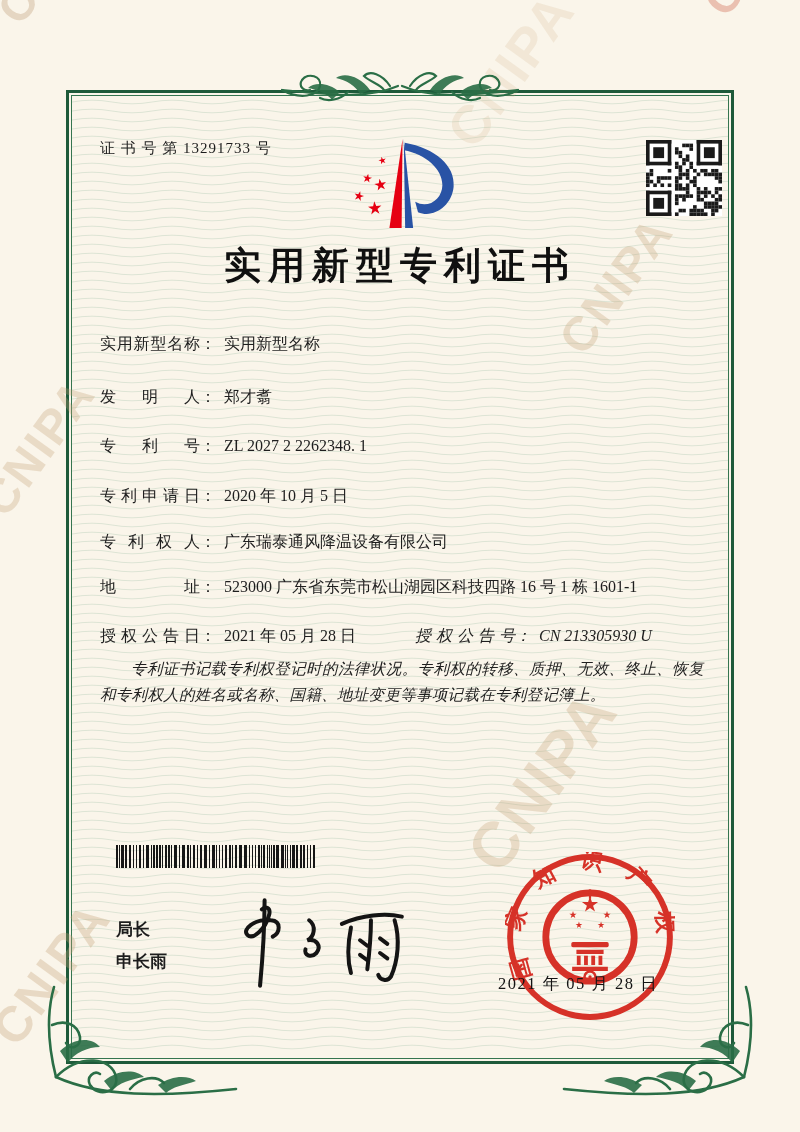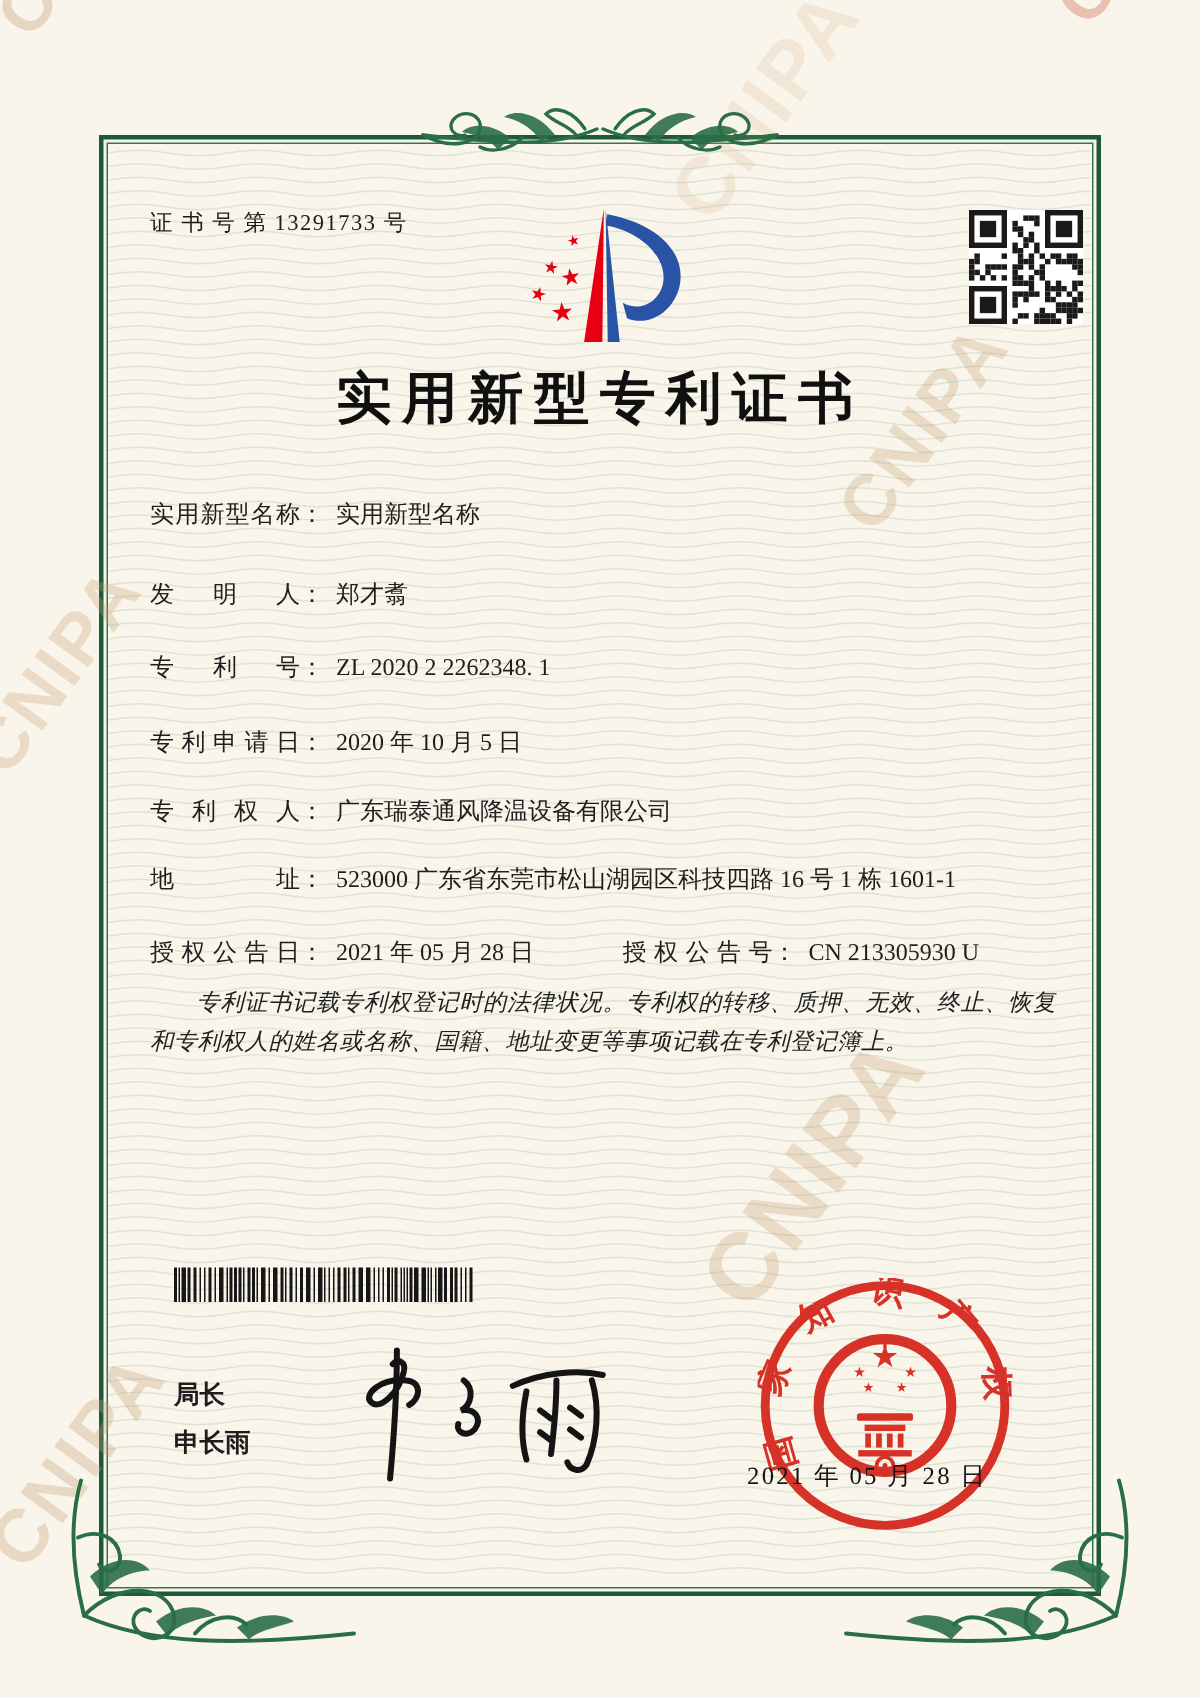--- a/index.html
+++ b/index.html
@@ -21,21 +21,21 @@
   .logo{position:absolute;left:328px;top:130px;width:150px;height:108px;z-index:3;}
   .qr{position:absolute;left:646px;top:140px;width:76px;height:76px;z-index:3;background:#fff;}
   .title{position:absolute;left:0;top:241px;width:800px;text-align:center;z-index:3;
          font-size:37px;font-weight:800;letter-spacing:7px;color:#101010;}
   .fields{position:absolute;left:100px;top:0;width:604px;z-index:3;font-size:16px;color:#1e1e1e;}
   .row{position:absolute;left:0;width:604px;line-height:24px;}
   .lbl{display:inline-block;width:100px;text-align:justify;text-align-last:justify;vertical-align:top;}
   .colon{margin-right:8px;vertical-align:top;}
   .val{vertical-align:top;}
   .val-block{display:inline-block;width:460px;vertical-align:top;}
-  .pair2{position:absolute;left:315px;top:0;}
+  .pair2{position:absolute;left:315px;top:0;font-style:italic;}
   .paras{position:absolute;left:100px;top:656px;width:604px;z-index:3;font-size:15.5px;
          line-height:26px;letter-spacing:.3px;text-align:justify;color:#1f1f1f;font-style:italic;}
   .paras p{margin:0;text-indent:2em;}
   .barcode{position:absolute;left:116px;top:845px;width:205px;height:23px;z-index:3;
            display:flex;align-items:stretch;}
   .barcode div{height:100%;}
   .issuer-title{position:absolute;left:116px;top:918px;z-index:3;
         font-family:"Liberation Sans","DejaVu Sans",sans-serif;font-size:17px;font-weight:600;color:#1d1d1d;}
   .issuer-name{position:absolute;left:116px;top:950px;z-index:3;
         font-family:"Liberation Sans","DejaVu Sans",sans-serif;font-size:17px;font-weight:600;color:#1d1d1d;}
@@ -375,21 +375,21 @@
   <div class="title">实用新型专利证书</div>
 
   <div class="fields">
     <div class="row" style="top:332px">
       <span class="lbl">实用新型名称</span><span class="colon">：</span><span class="val">实用新型名称</span>
     </div>
     <div class="row" style="top:385px">
       <span class="lbl">发明人</span><span class="colon">：</span><span class="val">郑才翥</span>
     </div>
     <div class="row" style="top:434px">
-      <span class="lbl">专利号</span><span class="colon">：</span><span class="val">ZL 2020 2 2262348. 1</span>
+      <span class="lbl">专利号</span><span class="colon">：</span><span class="val">ZL 2027 2 2262348. 1</span>
     </div>
     <div class="row" style="top:484px">
       <span class="lbl">专利申请日</span><span class="colon">：</span><span class="val">2020 年 10 月 5 日</span>
     </div>
     <div class="row" style="top:530px">
       <span class="lbl">专利权人</span><span class="colon">：</span><span class="val">广东瑞泰通风降温设备有限公司</span>
     </div>
     <div class="row" style="top:575px">
       <span class="lbl">地址</span><span class="colon">：</span><span class="val-block"><span style="display:block">523000 广东省东莞市松山湖园区科技四路 16 号 1 栋 1601-1</span></span>
     </div>

